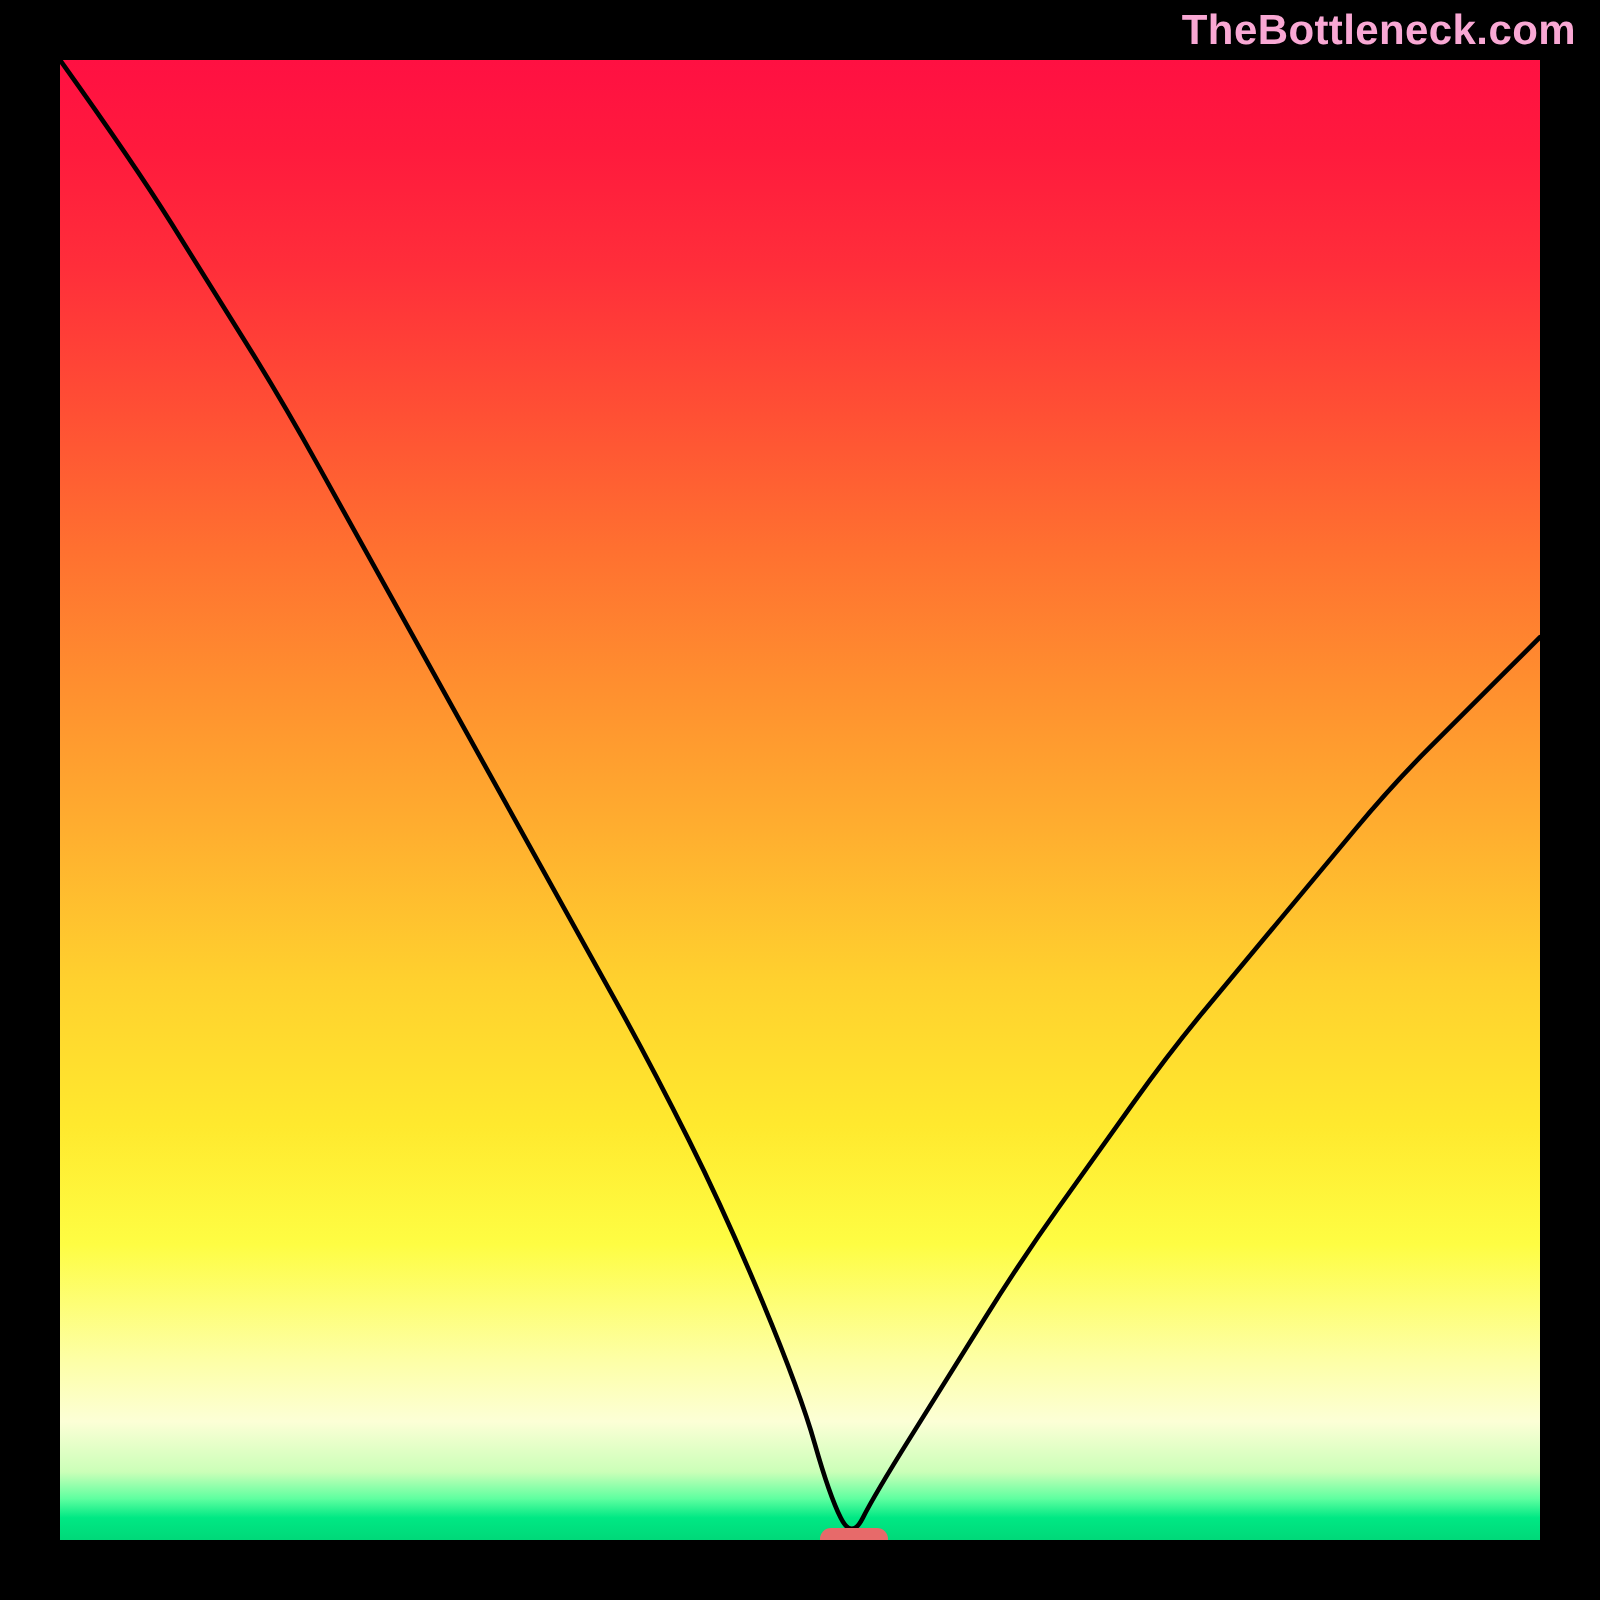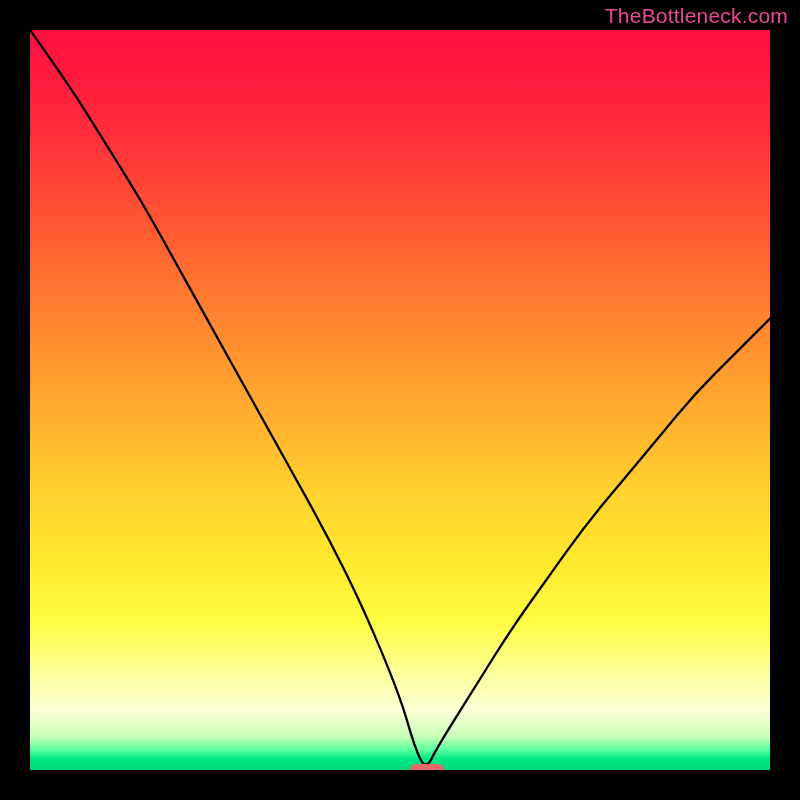--- a/index.html
+++ b/index.html
@@ -14,23 +14,23 @@
   .frame {
     position: relative;
     width: 800px;
     height: 800px;
     background: #000;
   }
   .watermark {
     position: absolute;
     top: 4px;
     right: 12px;
-    color: #ec4899;
+    color: #f9a8d4;
     font-size: 21px;
-    font-weight: 400;
+    font-weight: 700;
     letter-spacing: 0.2px;
     z-index: 10;
   }
   .plot-area {
     position: absolute;
     left: 30px;
     top: 30px;
     width: 740px;
     height: 740px;
     overflow: hidden;

